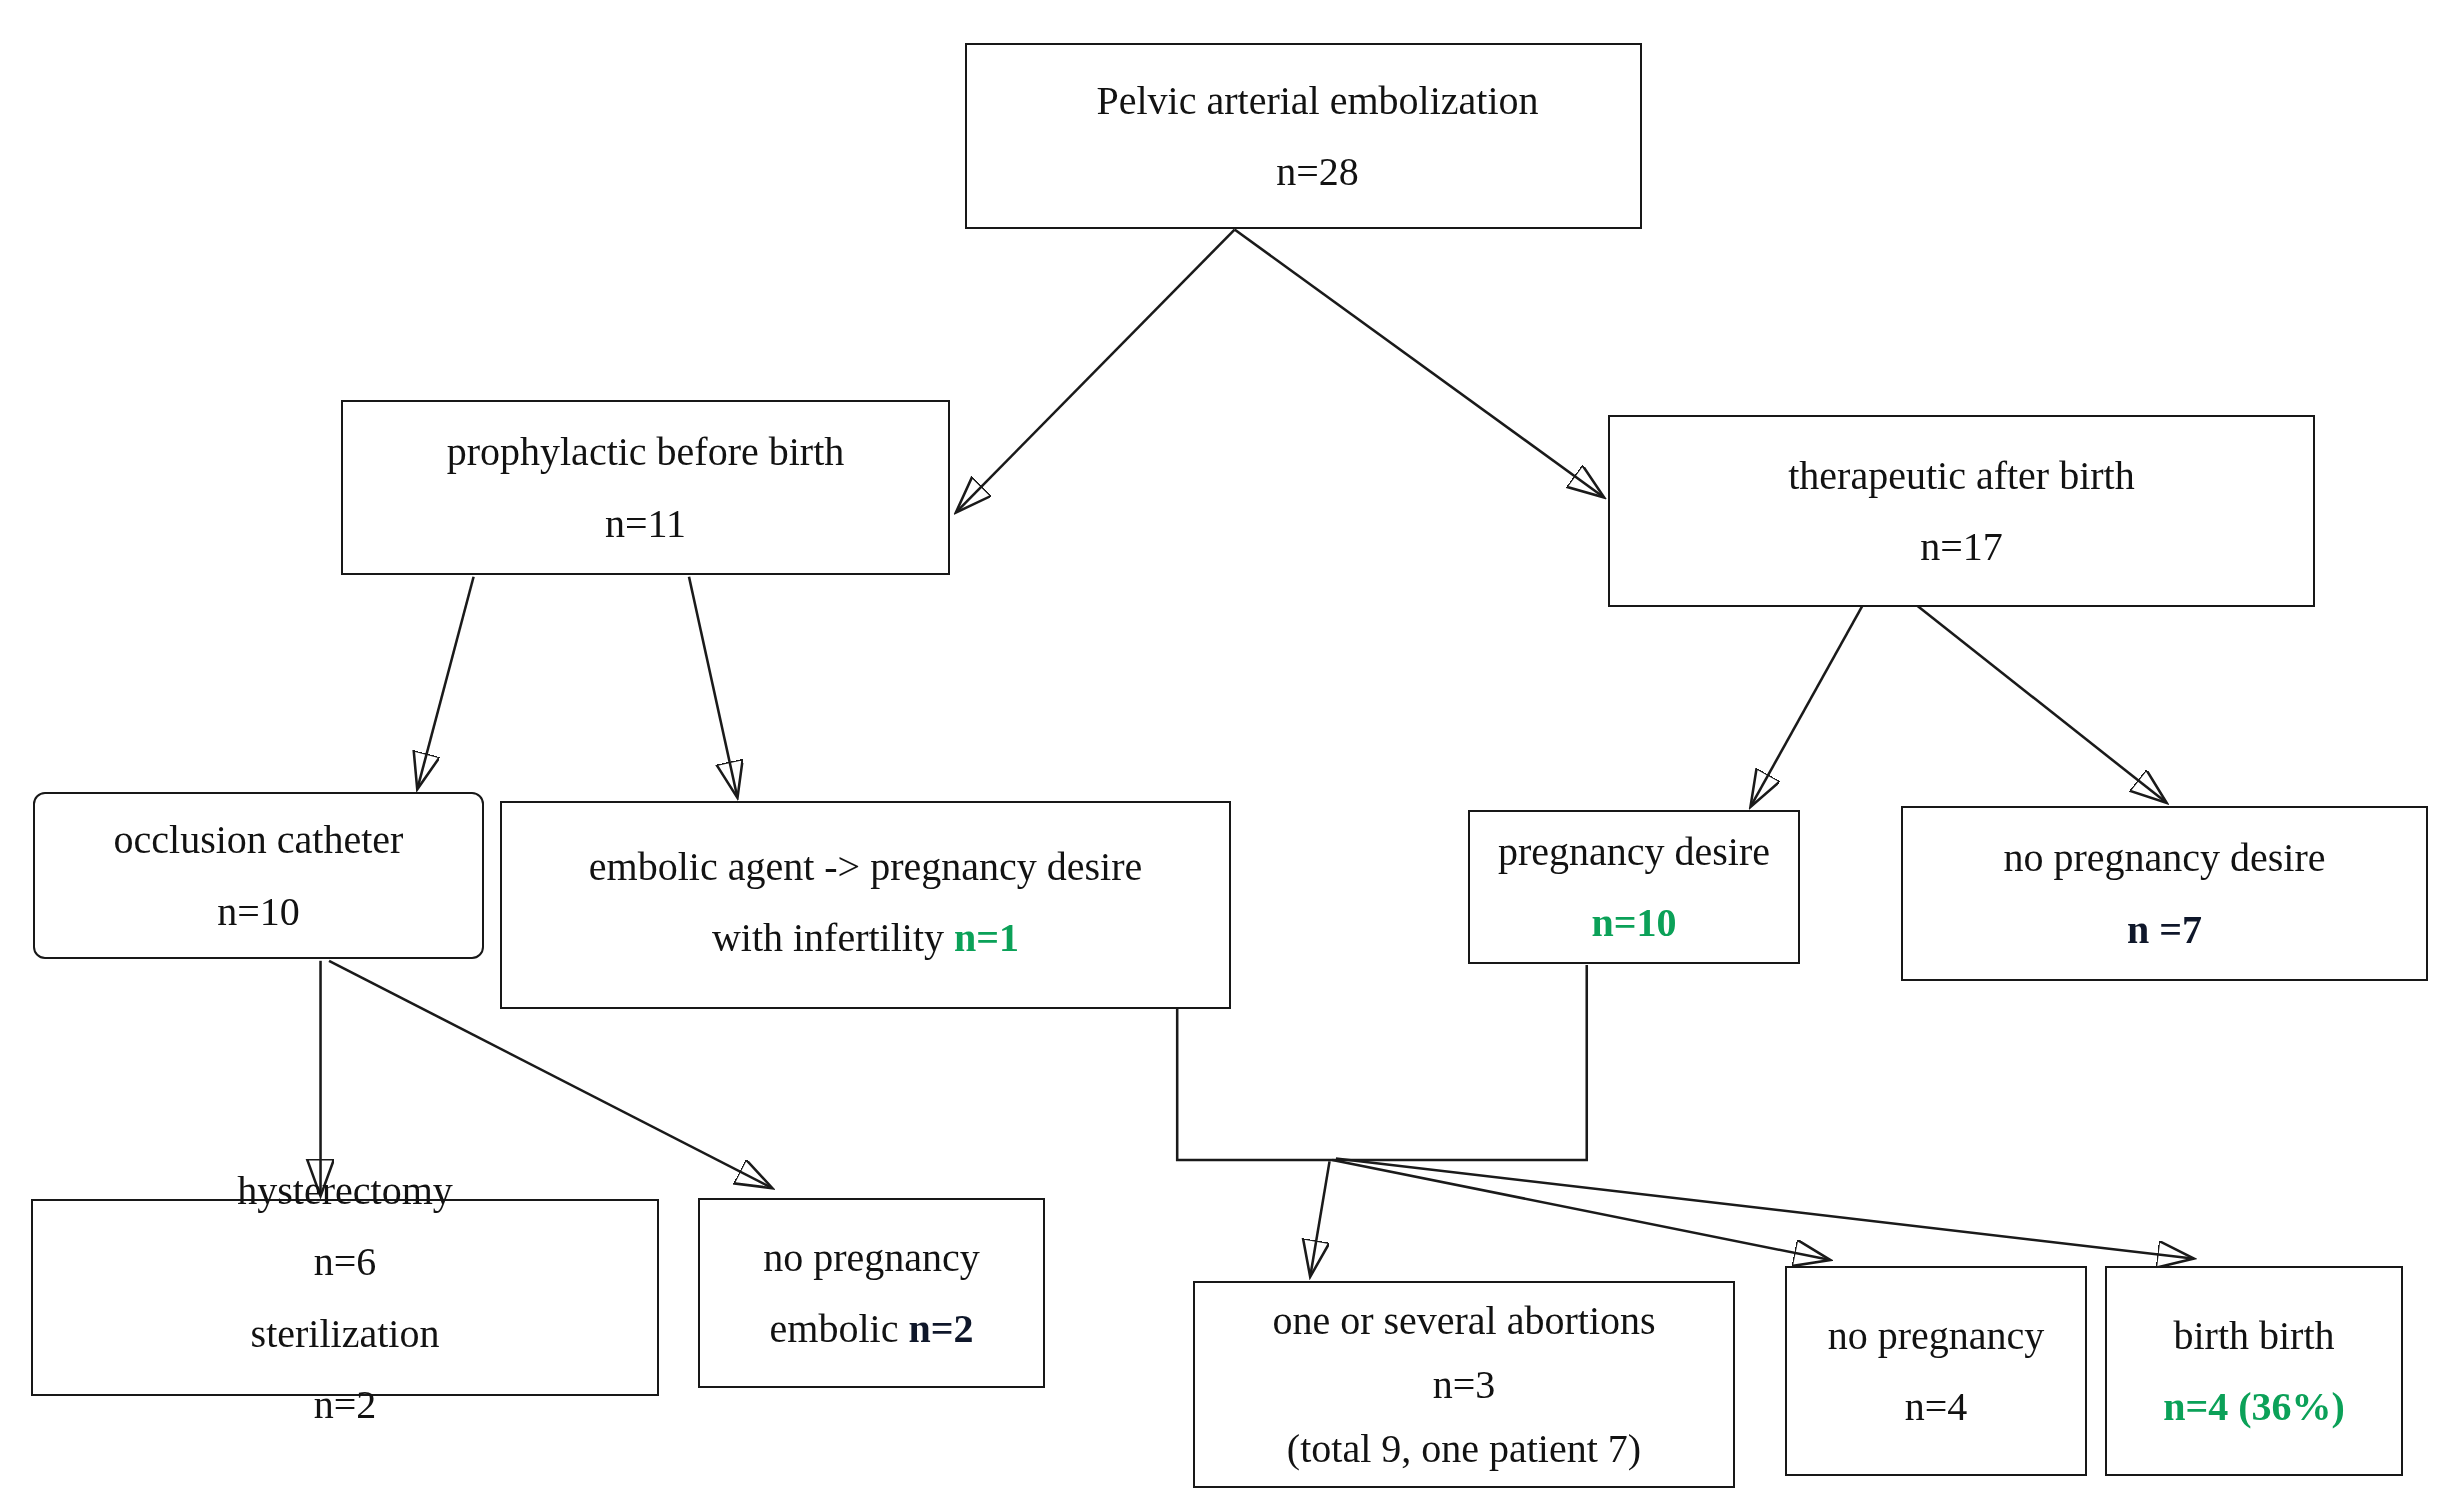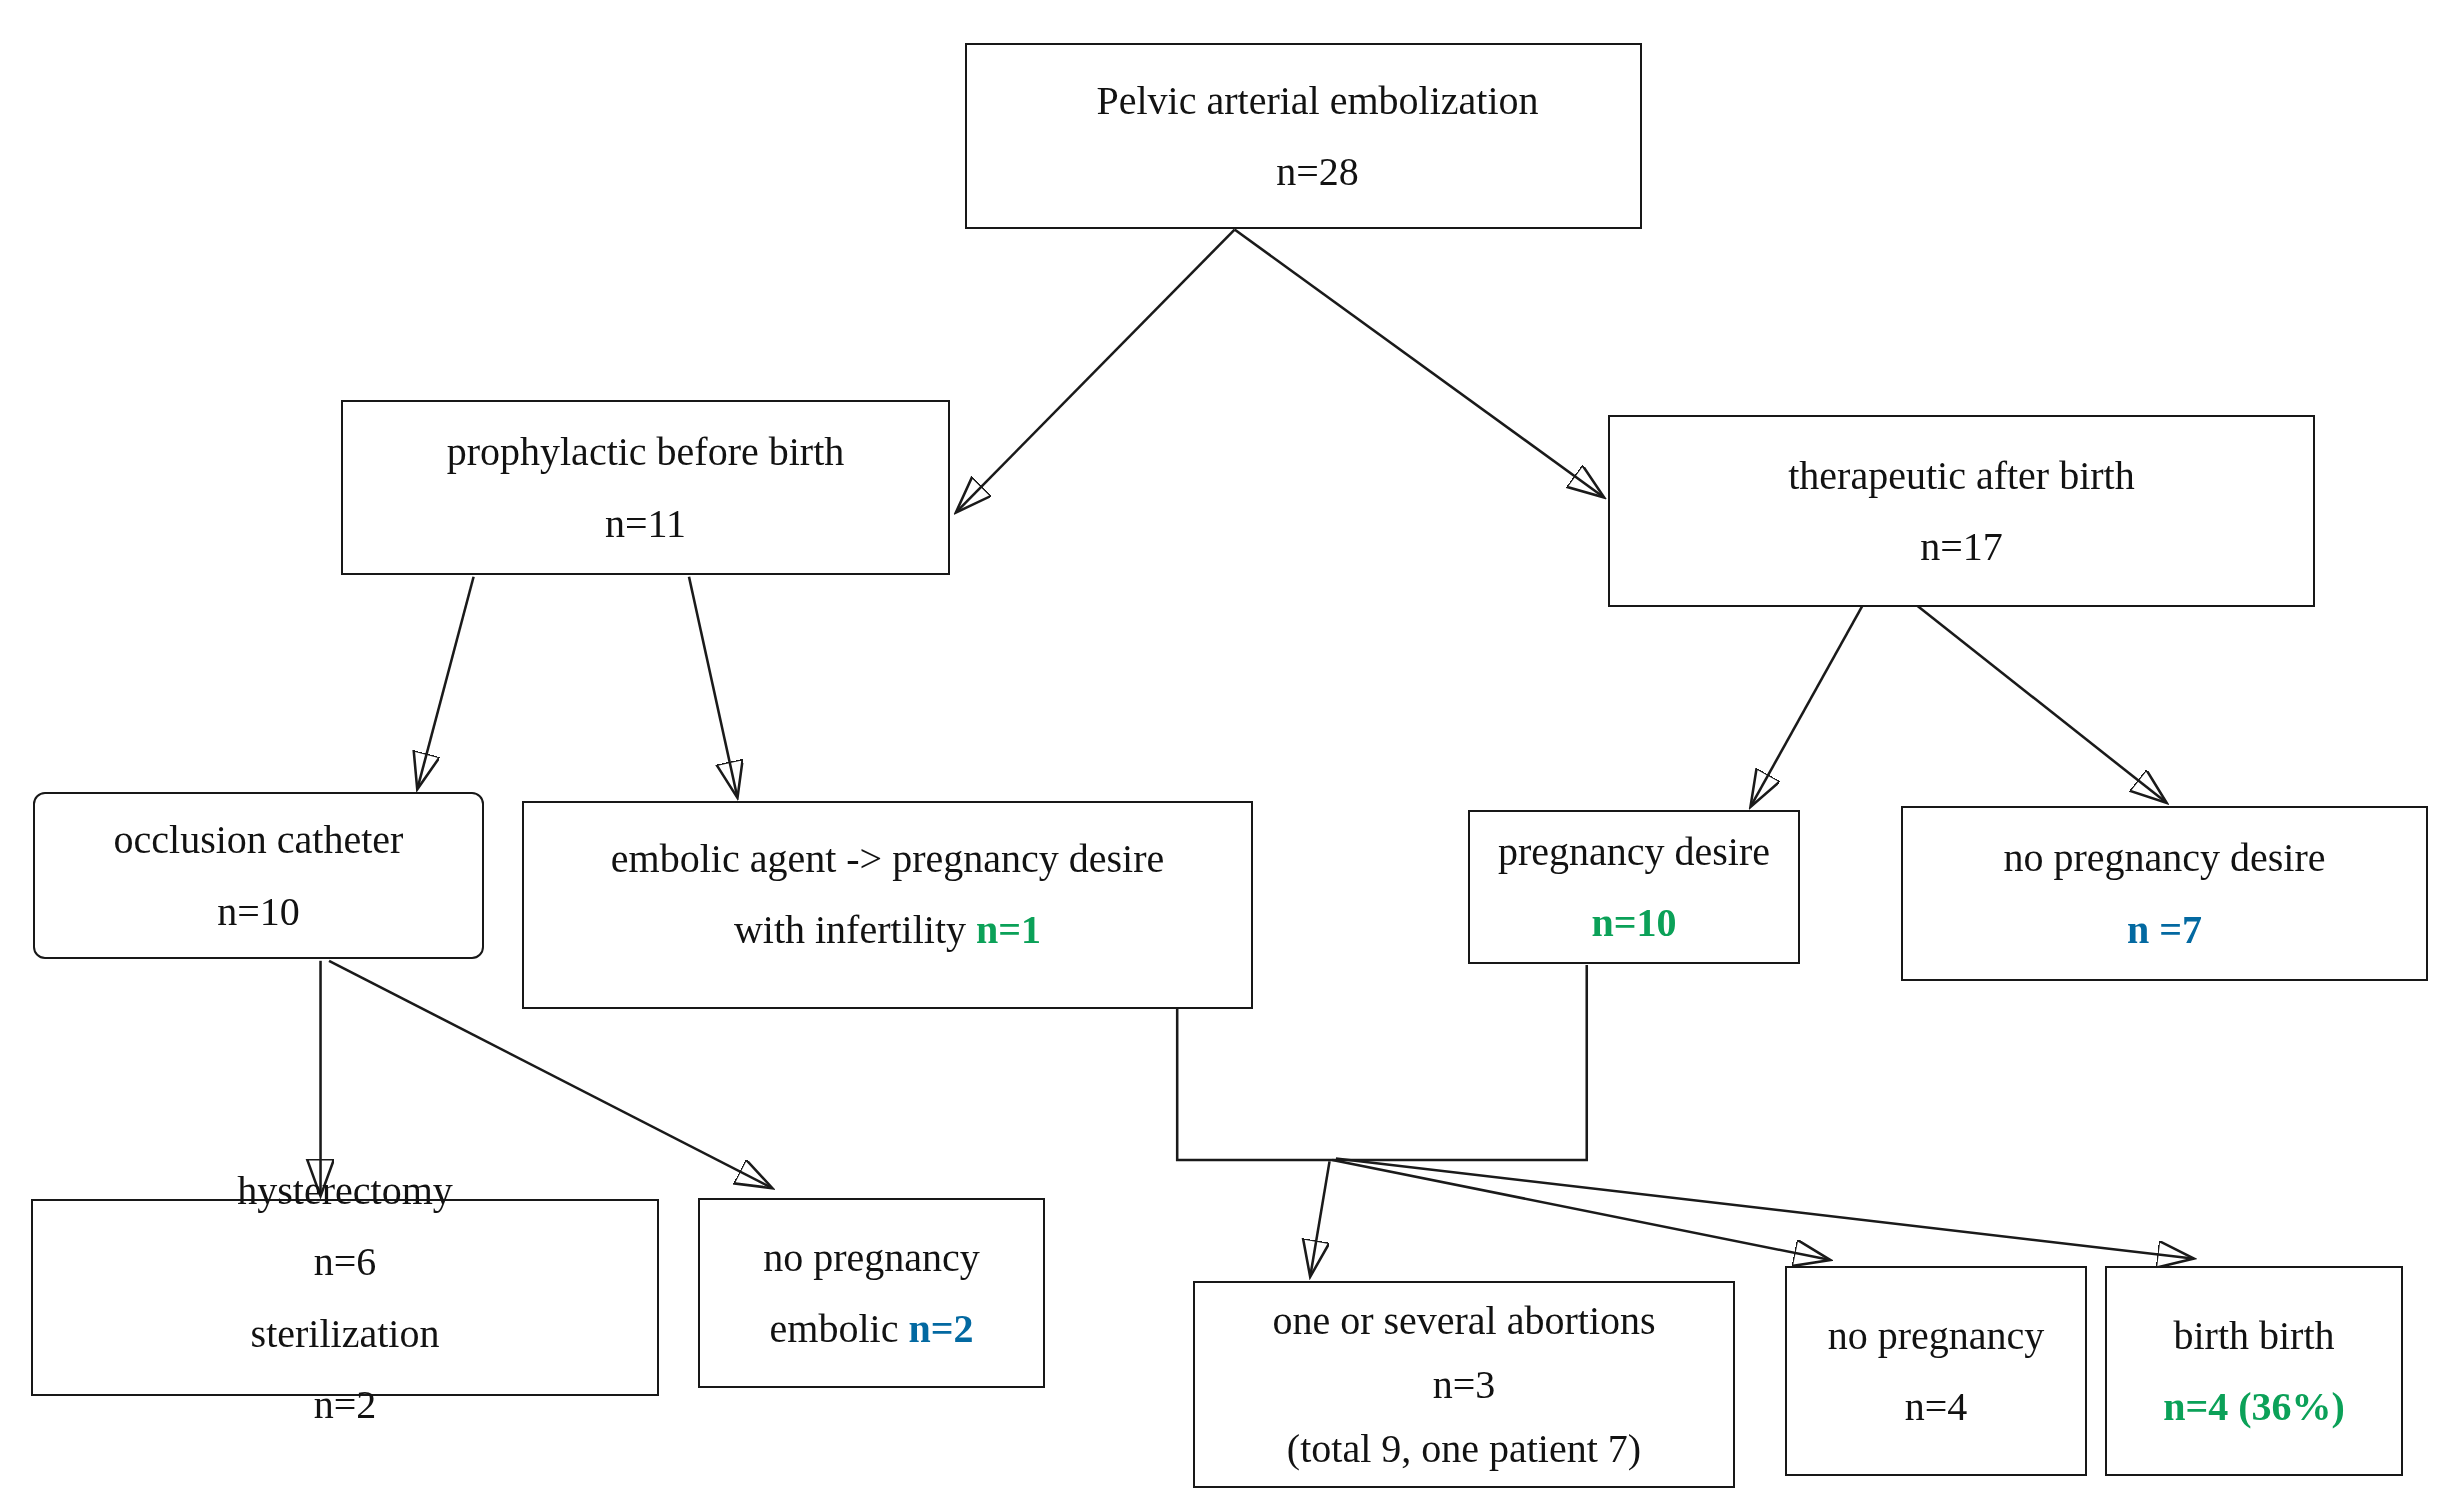--- a/index.html
+++ b/index.html
@@ -37,21 +37,21 @@
     display: flex;
     flex-direction: column;
     justify-content: center;
     align-items: center;
     text-align: center;
     line-height: 1.78;
   }
   .box.tight { line-height: 1.6; }
   .val { font-weight: bold; }
   .green { color: #0ba158; }
-  .red   { color: #0369a1; }
+  .red   { color: #0f172a; }
   .cols {
     display: flex;
     flex-direction: column;
     width: 100%;
     justify-content: space-evenly;
     align-items: center;
   }
   .col {
     display: flex;
     flex-direction: column;
@@ -102,21 +102,21 @@
   <div class="box" style="left:1608px; top:415px; width:707px; height:192px;">
     <div>therapeutic after birth</div>
     <div>n=17</div>
   </div>
 
   <div class="box" style="left:33px; top:792px; width:451px; height:167px;border-radius:12px;">
     <div>occlusion catheter</div>
     <div>n=10</div>
   </div>
 
-  <div class="box" style="left:522px; top:801px; width:731px; height:208px; justify-content:flex-start; padding-top:20px;">
+  <div class="box" style="left:500px; top:801px; width:731px; height:208px; justify-content:flex-start; padding-top:28px;">
     <div>embolic agent -&gt; pregnancy desire</div>
     <div>
       <span>with infertility </span><span class="val green">n=1</span>
     </div>
   </div>
 
   <div class="box" style="left:1468px; top:810px; width:332px; height:154px;text-align:center;">
     <div>pregnancy desire</div>
     <div class="val green">n=10</div>
   </div>

